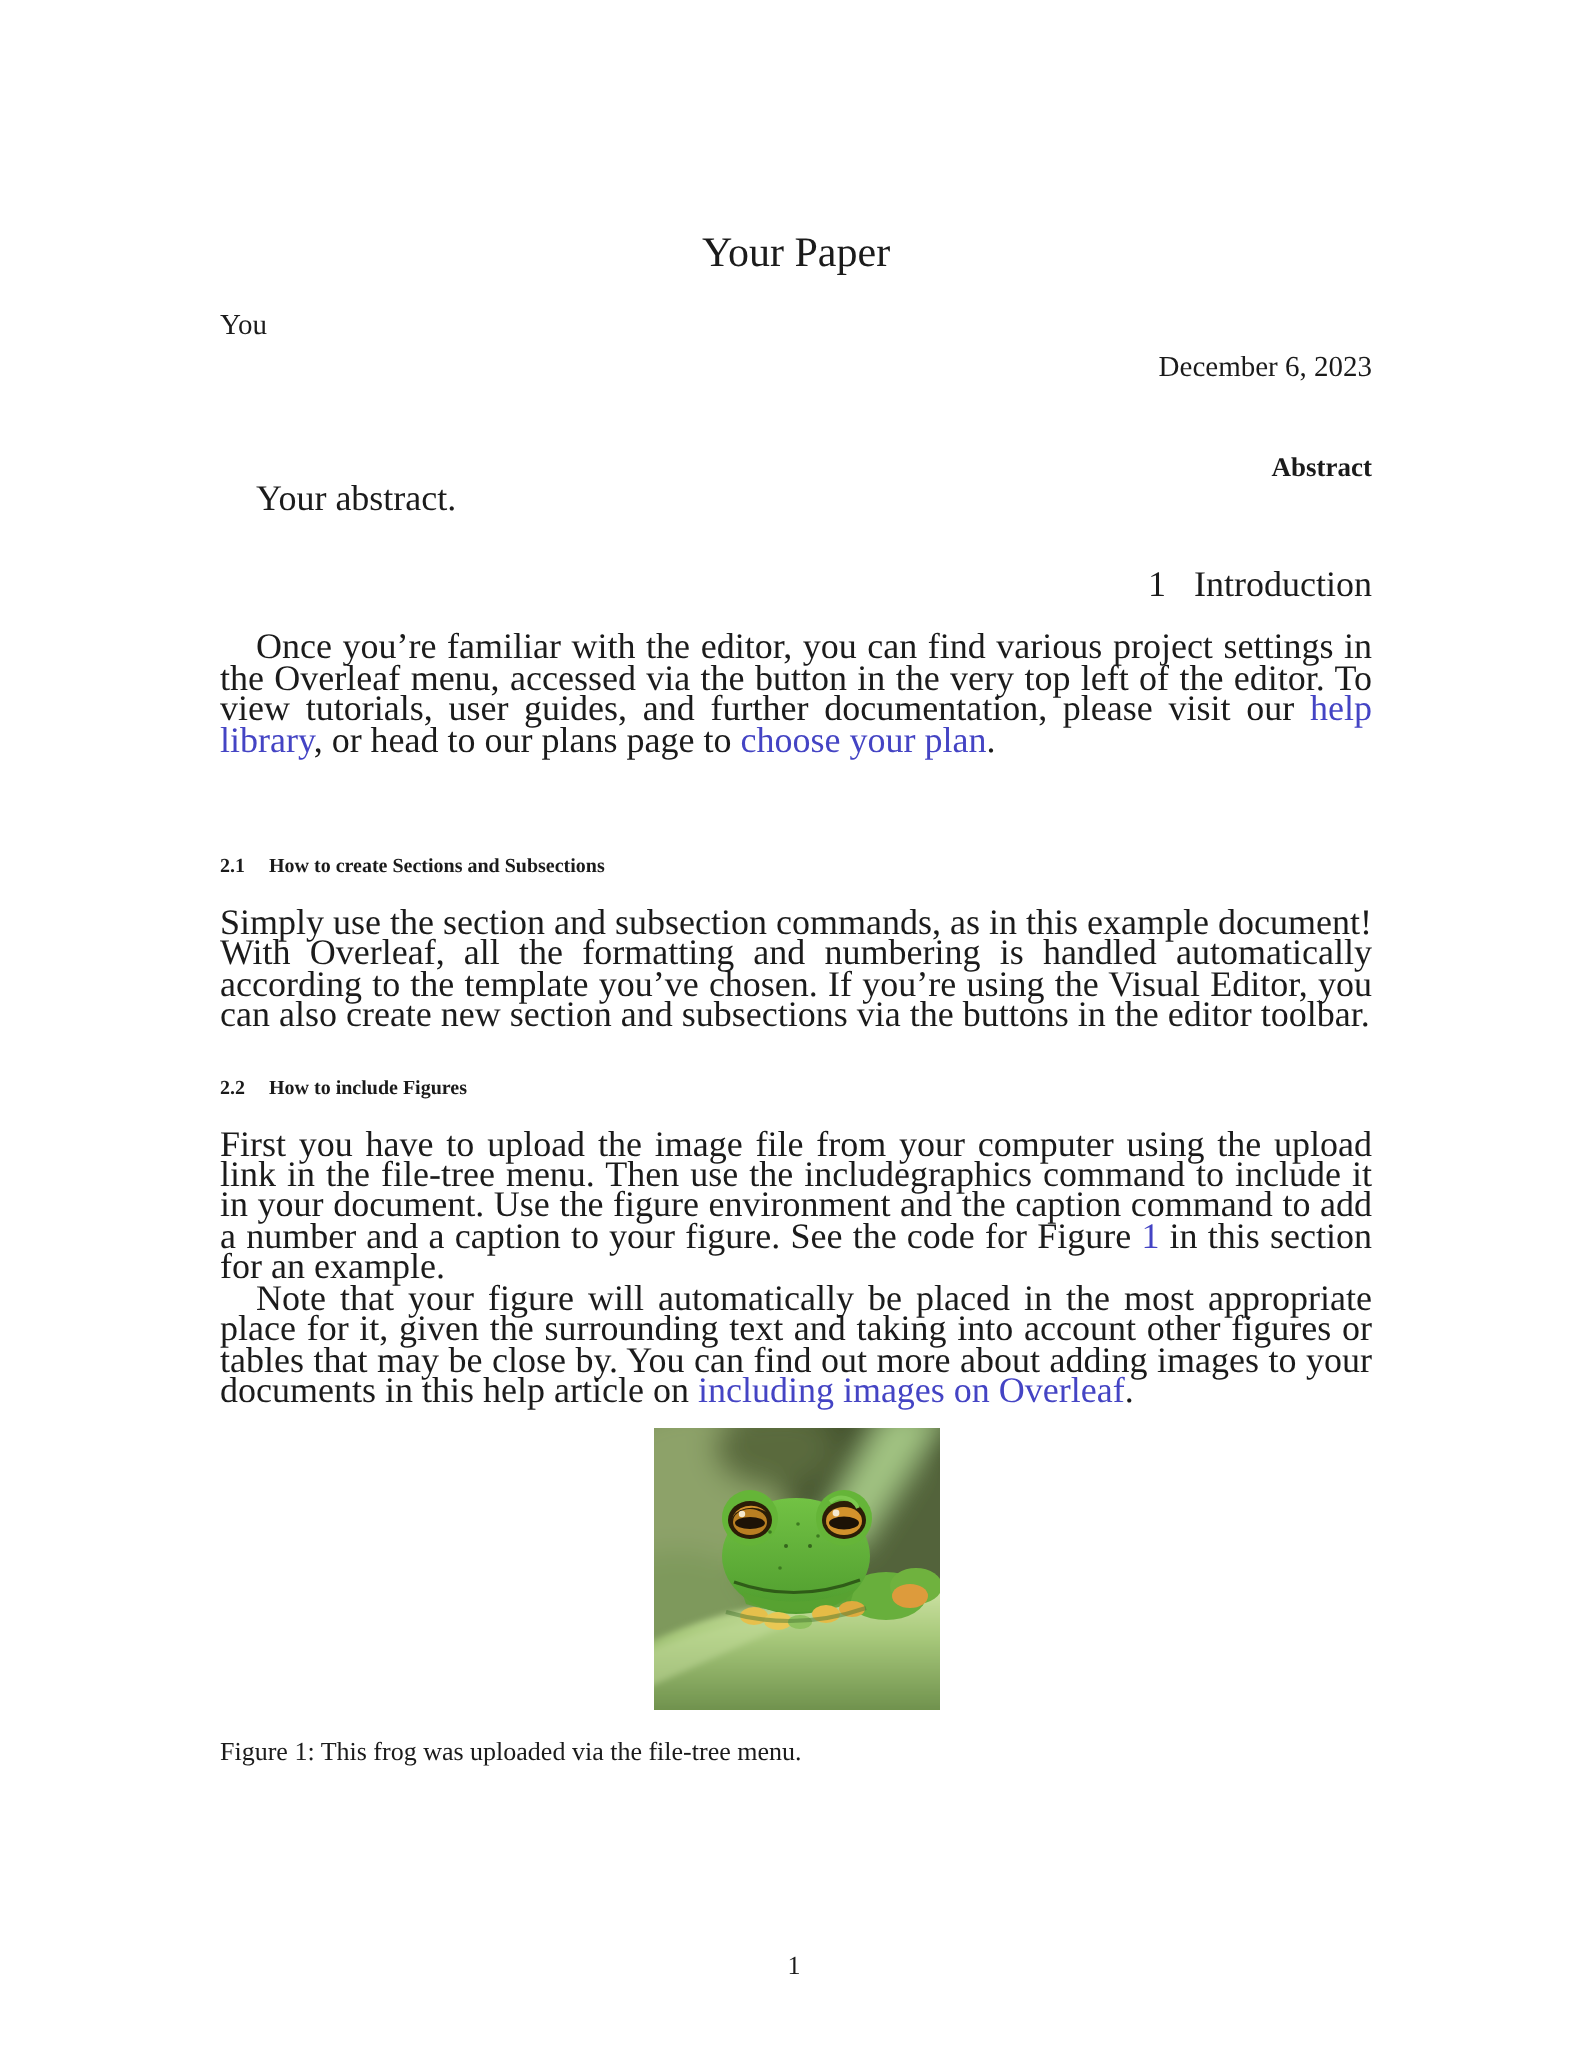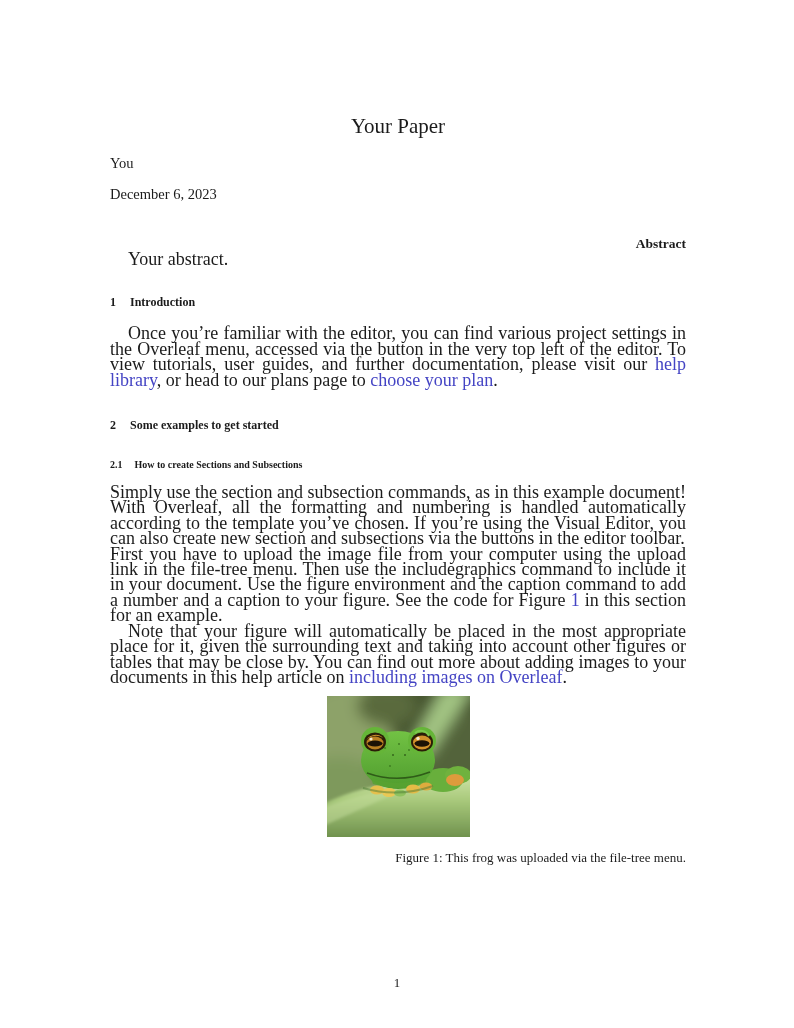--- a/index.html
+++ b/index.html
@@ -35,43 +35,44 @@
     text-align: center;
     font-weight: normal;
   }
   .doc-author {
     margin-top: 14px;
     font-size: 14.5px;
     line-height: 18px;
     text-align: left;
   }
   .doc-date {
-    margin-top: 13px;
+    margin-top: 3px;
     font-size: 14.5px;
     line-height: 18px;
-    text-align: left;
+    text-align: right;
   }
   .abstract-heading {
     margin-top: 33px;
     font-size: 13.5px;
     font-weight: bold;
     text-align: right;
   }
   .abstract-body {
     margin: 7px 30px 0 30px;
     font-size: 12.8px;
     line-height: 15px;
     text-align: justify;
   }
   .sec-heading {
     margin-top: 25px;
     margin-bottom: 13px;
-    font-size: 12px;
+    font-size: 18px;
     line-height: 21px;
-    font-weight: bold;
+    font-weight: normal;
+    text-align: right;
   }
   .sec-heading .sec-num { display: inline-block; margin-right: 14px; }
   .subsec-heading {
     margin-top: 20px;
     margin-bottom: 11px;
     font-size: 10px;
     line-height: 18px;
     font-weight: bold;
   }
   .subsec-heading .sec-num { display: inline-block; margin-right: 12px; }
@@ -89,21 +90,21 @@
   }
   .figure-image {
     display: inline-block;
     width: 143px;
     height: 141px;
     vertical-align: top;
   }
   .figure-caption {
     margin-top: 13px;
     font-size: 13px;
-    text-align: right;
+    text-align: left;
   }
   .page-number {
     position: absolute;
     left: 0;
     width: 794px;
     top: 975px;
     font-size: 13px;
     text-align: center;
   }
   .gap-before-s2 { height: 27px; }
@@ -120,29 +121,29 @@
 
     <div class="abstract-heading">Abstract</div>
     <p class="abstract-body para indent"><span>Your abstract.</span></p>
 
     <div class="sec-heading">
       <span class="sec-num">1</span><span>Introduction</span>
     </div>
     <p class="para indent"><span>Once you’re familiar with the editor, you can find various project settings in the Overleaf menu, accessed via the button in the very top left of the editor. To view tutorials, user guides, and further documentation, please visit our </span><a class="lnk">help library</a><span>, or head to our plans page to </span><a class="lnk">choose your plan</a><span>.</span></p>
 
     <div class="gap-before-s2"></div>
-    <div class="sec-heading" style="margin-top:0">
-      <span class="sec-num">2</span><span>Some examples to get started</span>
-    </div>
 
     <div class="subsec-heading">
       <span class="sec-num">2.1</span><span>How to create Sections and Subsections</span>
     </div>
     <p class="para"><span>Simply use the section and subsection commands, as in this example document! With Overleaf, all the formatting and numbering is handled automatically according to the template you’ve chosen. If you’re using the Visual Editor, you can also create new section and subsections via the buttons in the editor toolbar.</span></p>
 
+    <div class="subsec-heading">
+      <span class="sec-num">2.2</span><span>How to include Figures</span>
+    </div>
     <p class="para"><span>First you have to upload the image file from your computer using the upload link in the file-tree menu. Then use the includegraphics command to include it in your document. Use the figure environment and the caption command to add a number and a caption to your figure. See the code for Figure </span><a class="lnk">1</a><span> in this section for an example.</span></p>
     <p class="para indent"><span>Note that your figure will automatically be placed in the most appropriate place for it, given the surrounding text and taking into account other figures or tables that may be close by. You can find out more about adding images to your documents in this help article on </span><a class="lnk">including images on Overleaf</a><span>.</span></p>
 
     <div class="figure-block">
       <svg class="figure-image" viewBox="0 0 143 141" xmlns="http://www.w3.org/2000/svg">
         <defs>
           <filter id="bgblur" x="-30%" y="-30%" width="160%" height="160%">
               <feGaussianBlur stdDeviation="7"></feGaussianBlur>
             </filter>
           <filter id="softblur" x="-20%" y="-20%" width="140%" height="140%">

